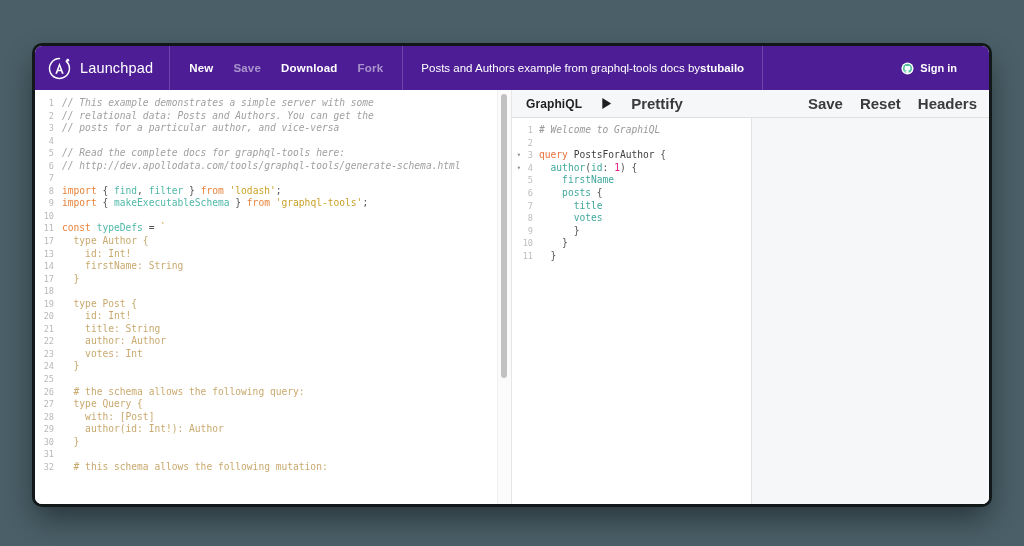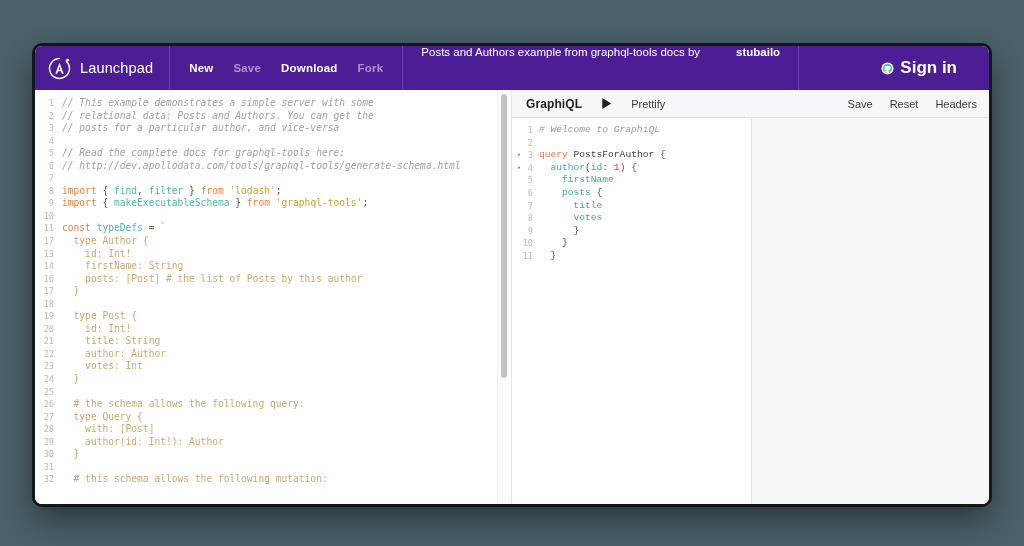--- a/index.html
+++ b/index.html
@@ -38,35 +38,34 @@
   .menu {
     display: flex; align-items: center; gap: 20px;
     padding: 0 19px;
     border-right: 1px solid rgba(255,255,255,0.18);
   }
   .menu-item { font-size: 11.5px; font-weight: bold; cursor: pointer; letter-spacing: .2px; }
   .menu-item.active { color: #ffffff; text-align: center; }
   .menu-item.muted { color: rgba(255,255,255,0.52); }
 
   .doc-title {
-    display: flex; 
+    display: flex; align-items: center;
     padding: 0 18px;
     font-size: 11.5px;
     border-right: 1px solid rgba(255,255,255,0.18);
     white-space: nowrap;
-    gap: 36px;
   }
   .doc-title b { font-weight: bold; }
   .doc-title .tlabel { font-weight: 400; }
 
   .header-spacer { flex: 1 1 auto; }
   .signin {
     display: flex; align-items: center; gap: 6px;
     padding: 0 18px 0 0; margin-right: 14px;
-    font-size: 17px; font-weight: bold; cursor: pointer;
+    font-size: 11px; font-weight: bold; cursor: pointer;
   }
   .gh-icon { width: 13px; height: 13px; display: block; }
 
   
   .body { display: flex; height: 414px; position: relative; }
 
   
   .code-pane {
     width: 477px; flex: 0 0 477px;
     background: #fff;
@@ -115,21 +114,21 @@
   .gql-toolbar {
     height: 28px; flex: 0 0 28px;
     background: #f6f7f8;
     border-bottom: 1px solid #e0e0e0;
     display: flex; align-items: center;
     padding: 0 12px 0 14px;
     gap: 18px;
   }
   .gql-logo { font-size: 12px; font-weight: bold; color: #222; letter-spacing: .1px; }
   .play-btn { width: 13px; height: 13px; cursor: pointer; display:block; }
-  .gql-btn { font-size: 11px; font-weight: normal; color: #3b3b3b; cursor: pointer; }
+  .gql-btn { font-size: 15px; font-weight: bold; color: #3b3b3b; cursor: pointer; }
   .tb-spacer { flex: 1 1 auto; }
   .gql-right { display: flex; gap: 17px; }
 
   .gql-body { flex: 1 1 auto; display: flex; }
   .query-editor {
     width: 240px; flex: 0 0 240px;
     background: #fff;
     border-right: 1px solid #e3e3e3;
     position: relative;
     overflow: hidden;
@@ -144,21 +143,21 @@
   .qfold {
     width: 9px; flex: 0 0 9px;
     color: #8a8a8a; font-size: 7px; line-height: 12.6px; text-align: right;
     user-select: none;
   }
   .qgutter {
     width: 18px; flex: 0 0 18px;
     text-align: right; padding-right: 6px;
     color: #bdbdbd; font-size: 8.6px; user-select: none;
   }
-  .qtext { flex: 1 1 auto; font-family: Liberation Mono, monospace; }
+  .qtext { flex: 1 1 auto; }
   .g-com { color: #999; font-style: italic; }
   .g-kw  { color: #e8733b; }
   .g-name{ color: #3d3d3d; }
   .g-fld { color: #3fa89b; }
   .g-arg { color: #3fa89b; }
   .g-num { color: #ea1e8c; }
   .g-pun { color: #555; }
 
   .results-pane { flex: 1 1 auto; background: #f6f7f8; }
 </style>
@@ -213,21 +212,20 @@
             <div class="cl"><span class="gutter">5</span><span class="ctext"><span class="t-com">// Read the complete docs for graphql-tools here:</span></span></div>
             <div class="cl"><span class="gutter">6</span><span class="ctext"><span class="t-com">// http://dev.apollodata.com/tools/graphql-tools/generate-schema.html</span></span></div>
             <div class="cl"><span class="gutter">7</span><span class="ctext"><span class="t-plain"></span></span></div>
             <div class="cl"><span class="gutter">8</span><span class="ctext"><span class="t-kw">import</span><span class="t-pun"> { </span><span class="t-def">find</span><span class="t-pun">, </span><span class="t-def">filter</span><span class="t-pun"> } </span><span class="t-kw">from</span><span class="t-plain"> </span><span class="t-str">'lodash'</span><span class="t-pun">;</span></span></div>
             <div class="cl"><span class="gutter">9</span><span class="ctext"><span class="t-kw">import</span><span class="t-pun"> { </span><span class="t-def">makeExecutableSchema</span><span class="t-pun"> } </span><span class="t-kw">from</span><span class="t-plain"> </span><span class="t-str">'graphql-tools'</span><span class="t-pun">;</span></span></div>
             <div class="cl"><span class="gutter">10</span><span class="ctext"><span class="t-plain"></span></span></div>
             <div class="cl"><span class="gutter">11</span><span class="ctext"><span class="t-kw">const</span><span class="t-plain"> </span><span class="t-def">typeDefs</span><span class="t-pun"> = </span><span class="t-str">`</span></span></div>
             <div class="cl"><span class="gutter">17</span><span class="ctext"><span class="t-gql">  type Author {</span></span></div>
             <div class="cl"><span class="gutter">13</span><span class="ctext"><span class="t-gql">    id: Int!</span></span></div>
             <div class="cl"><span class="gutter">14</span><span class="ctext"><span class="t-gql">    firstName: String</span></span></div>
-            <div class="cl"><span class="gutter">16</span><span class="ctext"><span class="t-gql">    posts: [Post] # the list of Posts by this author</span></span></div>
             <div class="cl"><span class="gutter">17</span><span class="ctext"><span class="t-gql">  }</span></span></div>
             <div class="cl"><span class="gutter">18</span><span class="ctext"><span class="t-plain"></span></span></div>
             <div class="cl"><span class="gutter">19</span><span class="ctext"><span class="t-gql">  type Post {</span></span></div>
             <div class="cl"><span class="gutter">20</span><span class="ctext"><span class="t-gql">    id: Int!</span></span></div>
             <div class="cl"><span class="gutter">21</span><span class="ctext"><span class="t-gql">    title: String</span></span></div>
             <div class="cl"><span class="gutter">22</span><span class="ctext"><span class="t-gql">    author: Author</span></span></div>
             <div class="cl"><span class="gutter">23</span><span class="ctext"><span class="t-gql">    votes: Int</span></span></div>
             <div class="cl"><span class="gutter">24</span><span class="ctext"><span class="t-gql">  }</span></span></div>
             <div class="cl"><span class="gutter">25</span><span class="ctext"><span class="t-plain"></span></span></div>
             <div class="cl"><span class="gutter">26</span><span class="ctext"><span class="t-gql">  # the schema allows the following query:</span></span></div>

